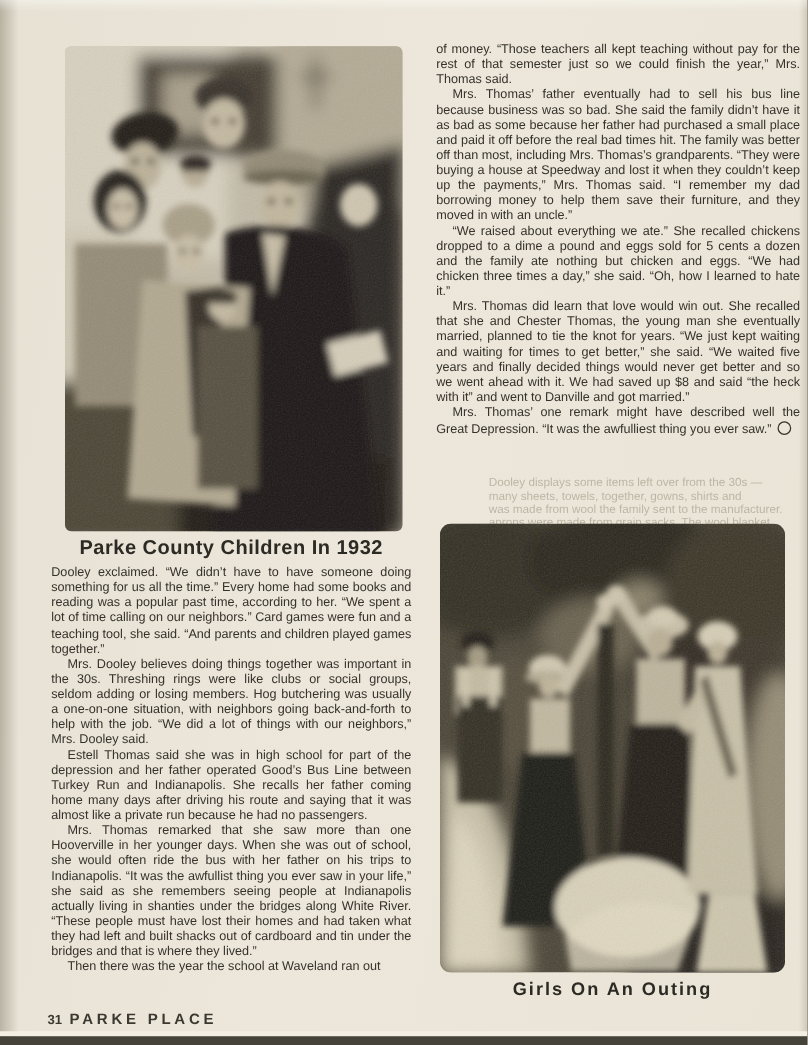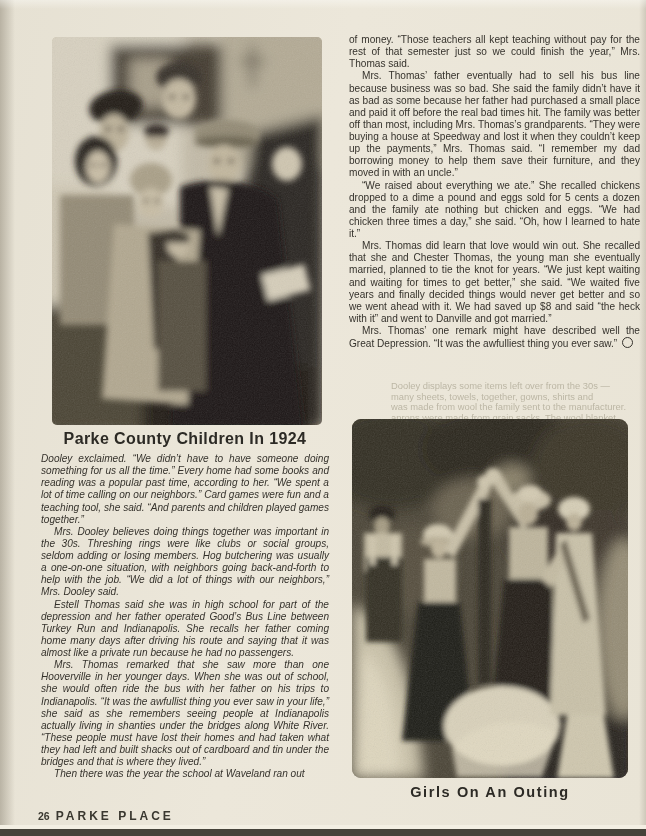--- a/index.html
+++ b/index.html
@@ -20,21 +20,21 @@
   .photo2{left:352px;top:419px;width:276px;height:359px;}
   figure svg{display:block;}
 
   .caption{position:absolute;text-align:center;font-weight:700;color:#2c2a25;}
   .caption1{left:40px;top:430px;width:290px;font-size:16px;letter-spacing:.4px;}
   .caption2{left:352px;top:784px;width:276px;font-size:14.5px;letter-spacing:1.6px;}
 
   .textcol{position:absolute;text-align:justify;font-size:10.1px;line-height:12.12px;color:#35322c;}
   .textcol p{margin:0;}
   .textcol p.indent{text-indent:13px;}
-  .col-left{left:41px;top:453px;width:288px;font-style:italic;}
+  .col-left{left:41px;top:453px;width:288px;}
   .col-right{left:349px;top:34px;width:291px;}
 
   .endmark{display:inline-block;width:9px;height:9px;border:1.7px solid #35322c;border-radius:50%;vertical-align:-1.5px;margin-left:5px;}
 
   .ghost{position:absolute;left:351px;top:381px;width:289px;font-size:9.4px;line-height:10.6px;
          color:#8d8771;opacity:.5;filter:blur(.4px);text-align:justify;margin-left:40px;}
   .ghost span{display:block;}
 
   .footer{position:absolute;left:38px;top:806px;color:#3a3830;white-space:nowrap;}
   .footer .pagenum{font-weight:700;font-size:10.5px;margin-right:6px;}
@@ -109,21 +109,21 @@
           <path d="M114,199 Q126,189 138,199 L136,206 L116,206 Z" fill="#3a342b"></path>
           <rect x="106" y="224" width="48" height="130" fill="#57503f"></rect>
           <ellipse cx="235" cy="127" rx="15" ry="17" fill="#cfc6b0"></ellipse>
           <rect x="212" y="232" width="44" height="27" fill="#d6ceba" transform="rotate(-14 234 245)"></rect>
         </g>
         <rect width="270" height="388" filter="url(#grain)" opacity="0.15"></rect>
       </g>
     </svg>
   </figure>
 
-  <div class="caption caption1">Parke County Children In 1924</div>
+  <div class="caption caption1">Parke County Children In 1932</div>
 
   <div class="textcol col-left">
     <p>Dooley exclaimed. “We didn’t have to have someone doing something for us all the time.” Every home had some books and reading was a popular past time, according to her. “We spent a lot of time calling on our neighbors.” Card games were fun and a teaching tool, she said. “And parents and children played games together.”</p>
     <p class="indent">Mrs. Dooley believes doing things together was important in the 30s. Threshing rings were like clubs or social groups, seldom adding or losing members. Hog butchering was usually a one-on-one situation, with neighbors going back-and-forth to help with the job. “We did a lot of things with our neighbors,” Mrs. Dooley said.</p>
     <p class="indent">Estell Thomas said she was in high school for part of the depression and her father operated Good’s Bus Line between Turkey Run and Indianapolis. She recalls her father coming home many days after driving his route and saying that it was almost like a private run because he had no passengers.</p>
     <p class="indent">Mrs. Thomas remarked that she saw more than one Hooverville in her younger days. When she was out of school, she would often ride the bus with her father on his trips to Indianapolis. “It was the awfullist thing you ever saw in your life,” she said as she remembers seeing people at Indianapolis actually living in shanties under the bridges along White River. “These people must have lost their homes and had taken what they had left and built shacks out of cardboard and tin under the bridges and that is where they lived.”</p>
     <p class="indent">Then there was the year the school at Waveland ran out</p>
   </div>
 
   <div class="textcol col-right">
@@ -202,21 +202,21 @@
           <path d="M215,296 L252,296 L262,359 L205,359 Z" fill="#cfc7ae"></path>
         </g>
         <rect width="276" height="359" filter="url(#grain)" opacity="0.17"></rect>
       </g>
     </svg>
   </figure>
 
   <div class="caption caption2">Girls On An Outing</div>
 
   <div class="footer">
-    <span class="pagenum">26</span><span class="mag">PARKE PLACE</span>
+    <span class="pagenum">31</span><span class="mag">PARKE PLACE</span>
   </div>
 
   <div class="edge edge-left"></div>
   <div class="edge edge-right"></div>
   <div class="edge edge-top"></div>
   <div class="edge edge-bottom-light"></div>
   <div class="edge edge-bottom"></div>
 
 </div>
 

